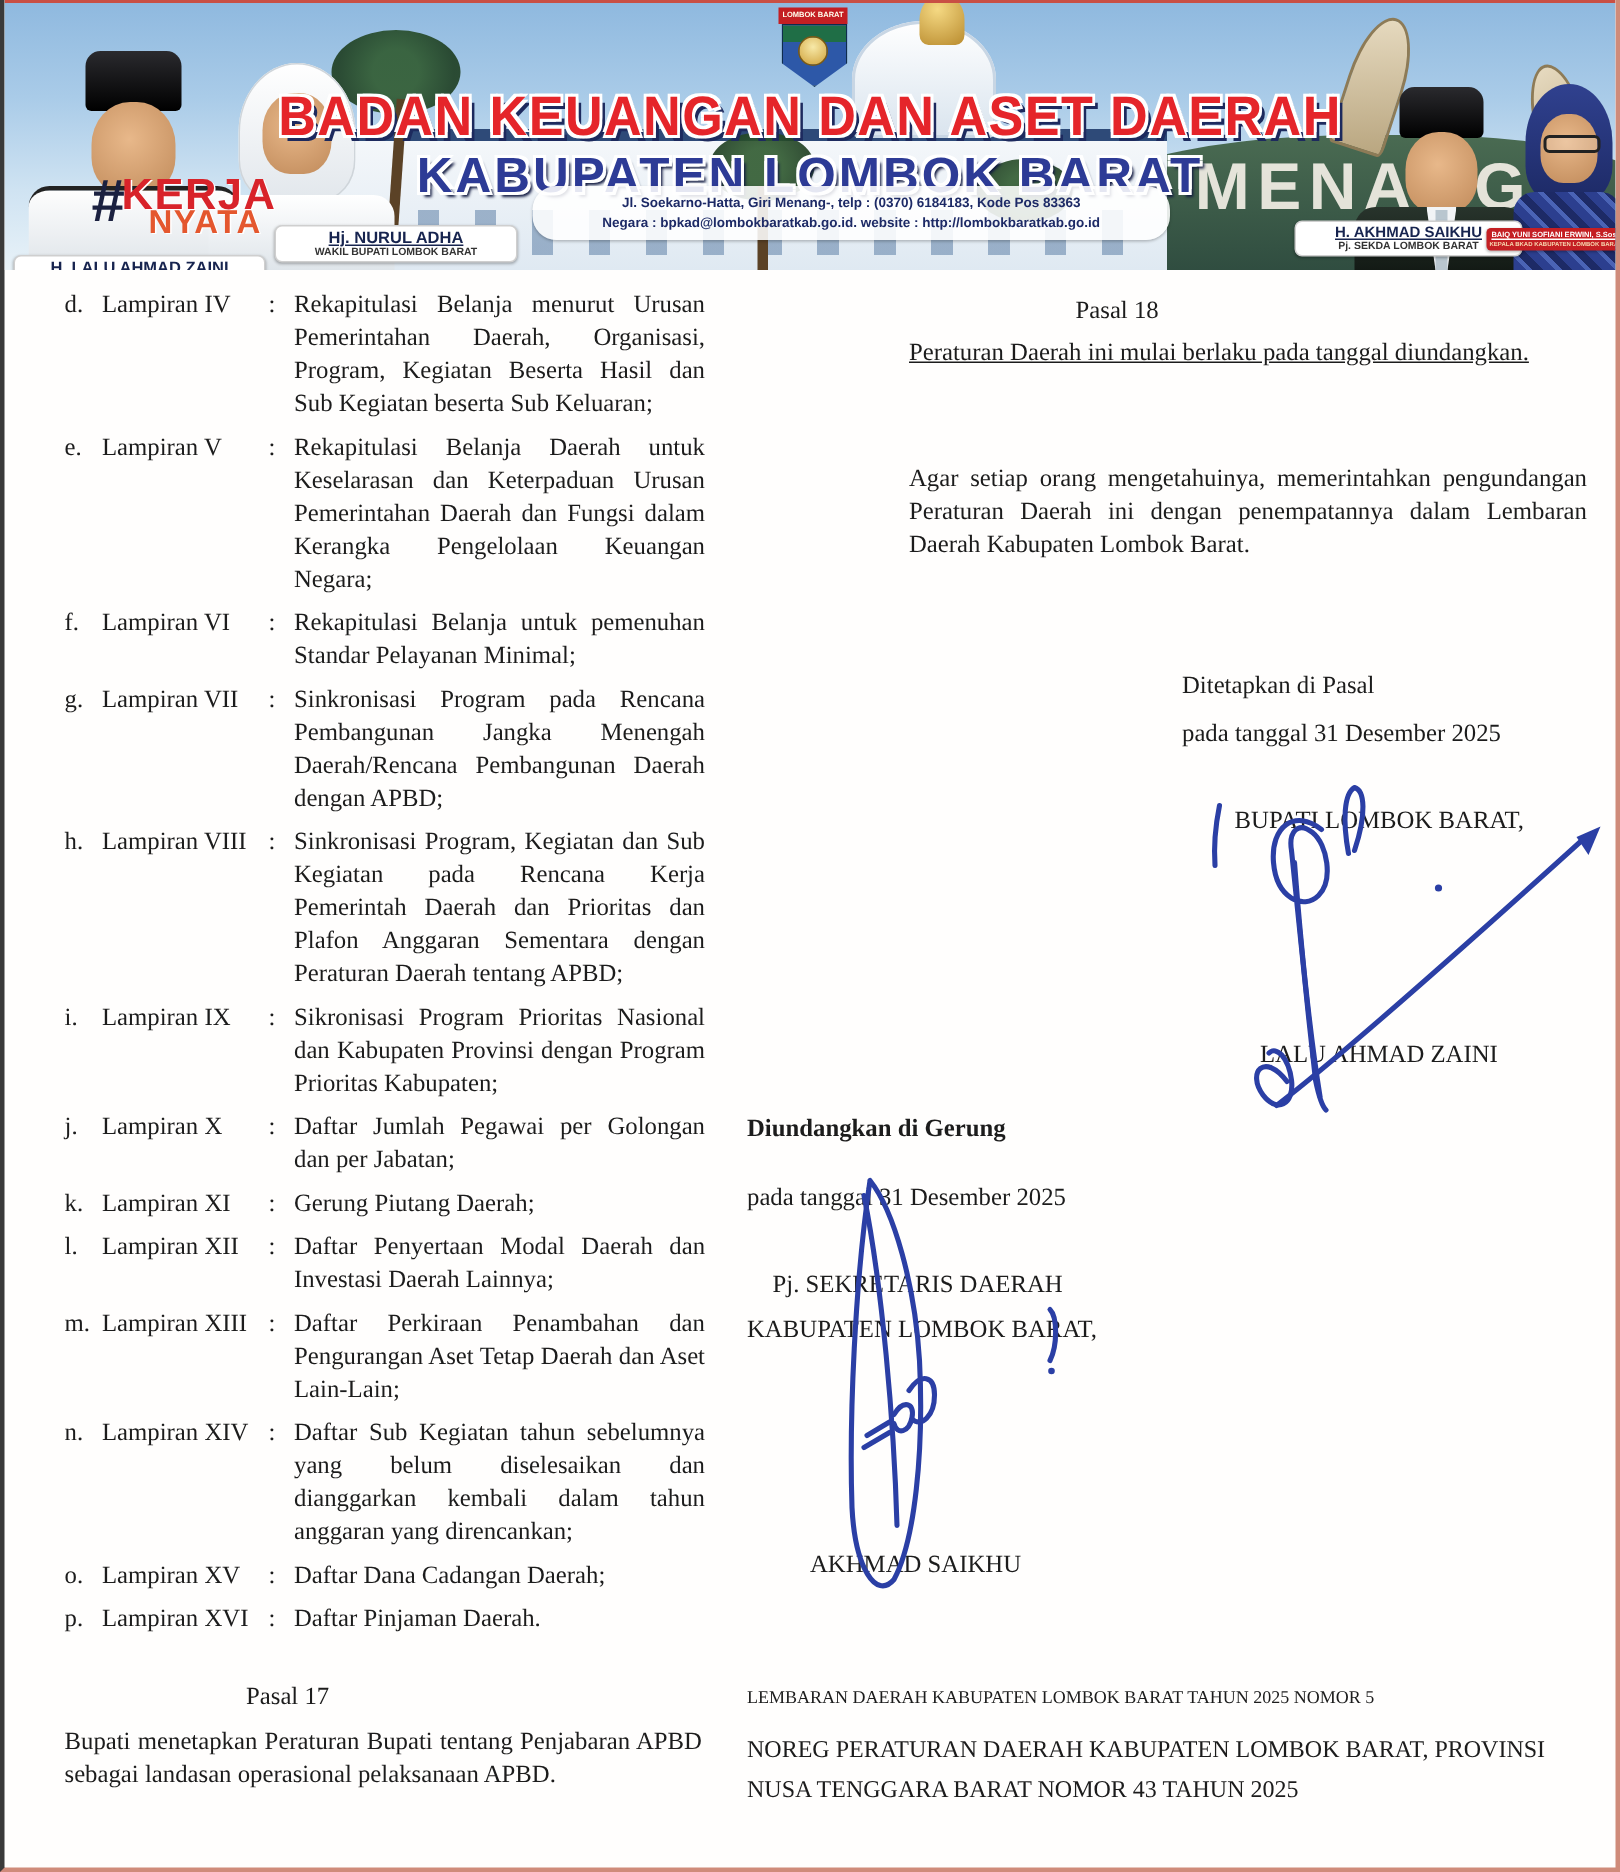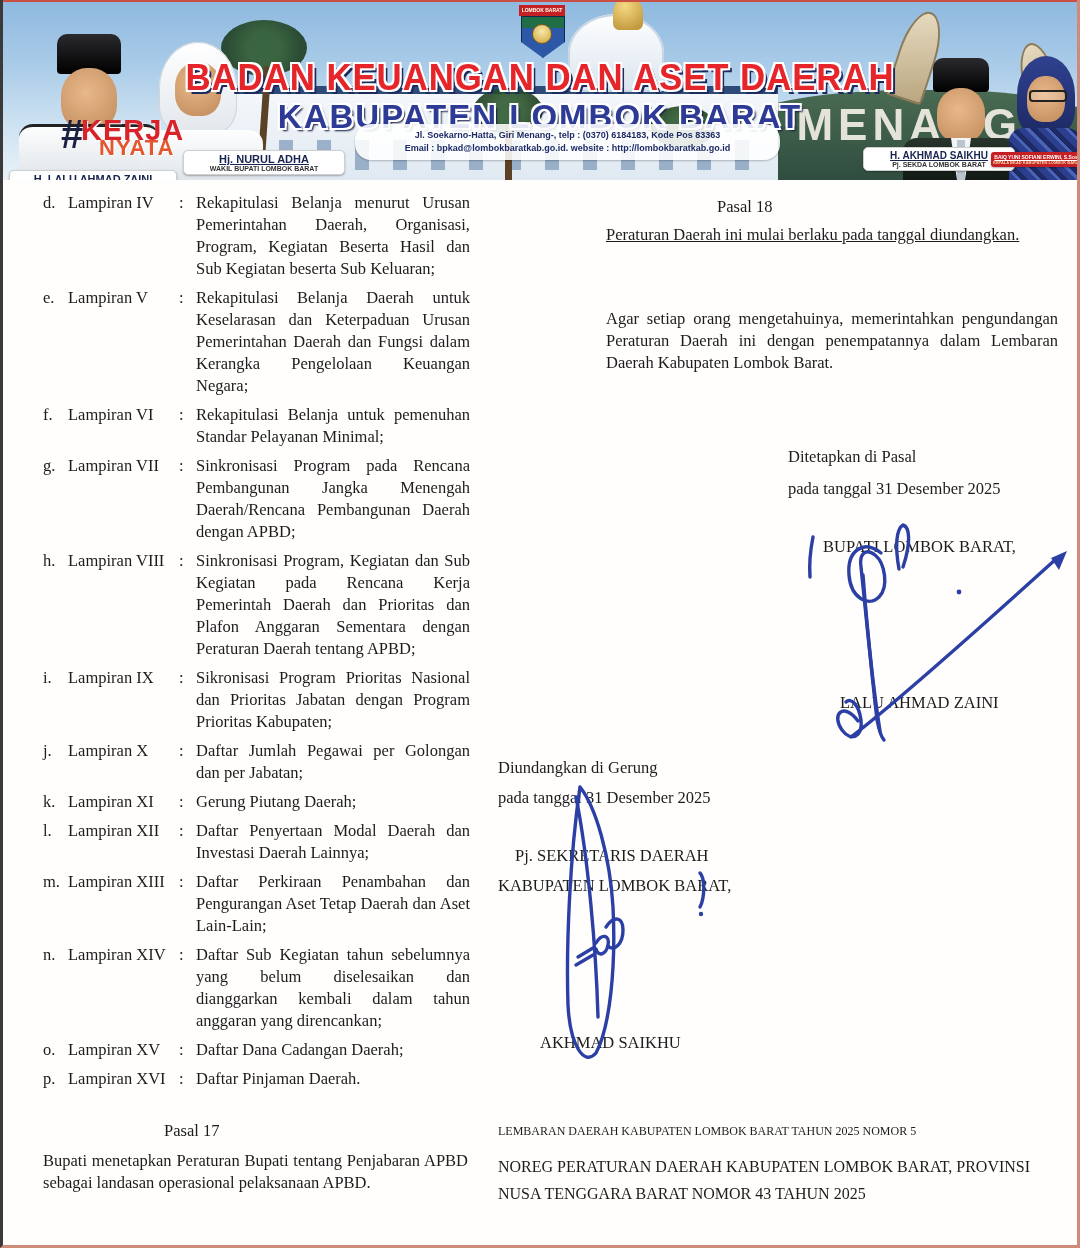--- a/index.html
+++ b/index.html
@@ -139,21 +139,21 @@
     <div class="emblem">
       <div class="ribbon">LOMBOK BARAT</div>
       <div class="shield"></div>
       <div class="inner"></div>
     </div>
 
     <div class="agency-title">BADAN KEUANGAN DAN ASET DAERAH</div>
     <div class="region-title">KABUPATEN LOMBOK BARAT</div>
     <div class="addr-pill">
       <div>Jl. Soekarno-Hatta, Giri Menang-, telp : (0370) 6184183, Kode Pos 83363</div>
-      <div>Email : bpkad@lombokbaratkab.go.id. website : http://lombokbaratkab.go.id</div>
+      <div>Negara : bpkad@lombokbaratkab.go.id. website : http://lombokbaratkab.go.id</div>
     </div>
 
     <div class="hashtag">
       <span class="hash">#</span>
       <span class="w1">KERJA</span>
       <span class="w2">NYATA</span>
     </div>
 
     <div class="plate" style="left:6px;top:144px;width:168px;margin-top:24px;">
       <div class="nm">H. LALU AHMAD ZAINI</div>
@@ -206,21 +206,21 @@
     <span class="li-letter">h.</span>
     <span class="li-label">Lampiran VIII</span>
     <span class="li-colon">:</span>
     <span class="li-text">Sinkronisasi Program, Kegiatan dan Sub Kegiatan pada Rencana Kerja Pemerintah Daerah dan Prioritas dan Plafon Anggaran Sementara dengan Peraturan Daerah tentang APBD;</span>
   </div>
 
   <div class="lamp-item">
     <span class="li-letter">i.</span>
     <span class="li-label">Lampiran IX</span>
     <span class="li-colon">:</span>
-    <span class="li-text">Sikronisasi Program Prioritas Nasional dan Prioritas Jabatan dengan Program Prioritas Kabupaten;</span>
+    <span class="li-text">Sikronisasi Program Prioritas Nasional dan Kabupaten Provinsi dengan Program Prioritas Kabupaten;</span>
   </div>
 
   <div class="lamp-item">
     <span class="li-letter">j.</span>
     <span class="li-label">Lampiran X</span>
     <span class="li-colon">:</span>
     <span class="li-text">Daftar Jumlah Pegawai per Golongan dan per Jabatan;</span>
   </div>
 
   <div class="lamp-item">
@@ -282,21 +282,21 @@
     <path d="M50,22 C48,32 46,48 47,62"></path>
     <path d="M140,52 C148,28 147,12 140,10 C133,14 132,32 136,54"></path>
     <path d="M118,38 C100,24 84,36 86,60 C88,84 106,92 116,82 C126,72 122,48 112,40 C102,32 96,40 98,52 C102,92 108,152 114,205 C116,215 118,222 121,225"></path>
     <path d="M100,60 C104,112 110,172 117,216"></path>
     <path d="M95,206 C80,186 68,200 79,215 C88,227 100,222 98,205 C96,190 88,182 83,187"></path>
     <path d="M88,222 C130,190 220,110 293,44"></path>
     <polygon points="304,36 288,43 296,55" fill="#2b3fa5" stroke="none"></polygon>
     <circle cx="196" cy="77" r="2.4" fill="#2b3fa5" stroke="none"></circle>
   </svg>
 
-  <div class="abs serif" style="left:495px;top:757px;">Diundangkan di Gerung</div>
+  <div class="abs serif" style="left:495px;top:741px;font-weight:bold;">Diundangkan di Gerung</div>
   <div class="abs serif" style="left:495px;top:787px;">pada tanggal 31 Desember 2025</div>
   <div class="abs serif" style="left:512px;top:845px;">Pj. SEKRETARIS DAERAH</div>
   <div class="abs serif" style="left:495px;top:875px;">KABUPATEN LOMBOK BARAT,</div>
   <div class="abs serif" style="left:537px;top:1032px;">AKHMAD SAIKHU</div>
 
   <svg class="sig-svg" style="left:515px;top:765px;" width="210" height="305" viewBox="0 0 210 305">
     <path d="M62,22 C78,42 92,92 95,142 C98,202 92,262 78,288 C66,302 52,280 50,240 C48,180 52,90 62,22"></path>
     <path d="M58,32 C70,92 78,182 80,252"></path>
     <path d="M60,192 l15,-9 M58,200 l17,-10"></path>
     <path d="M78,178 C84,168 92,170 90,180 C88,190 80,192 78,184"></path>

